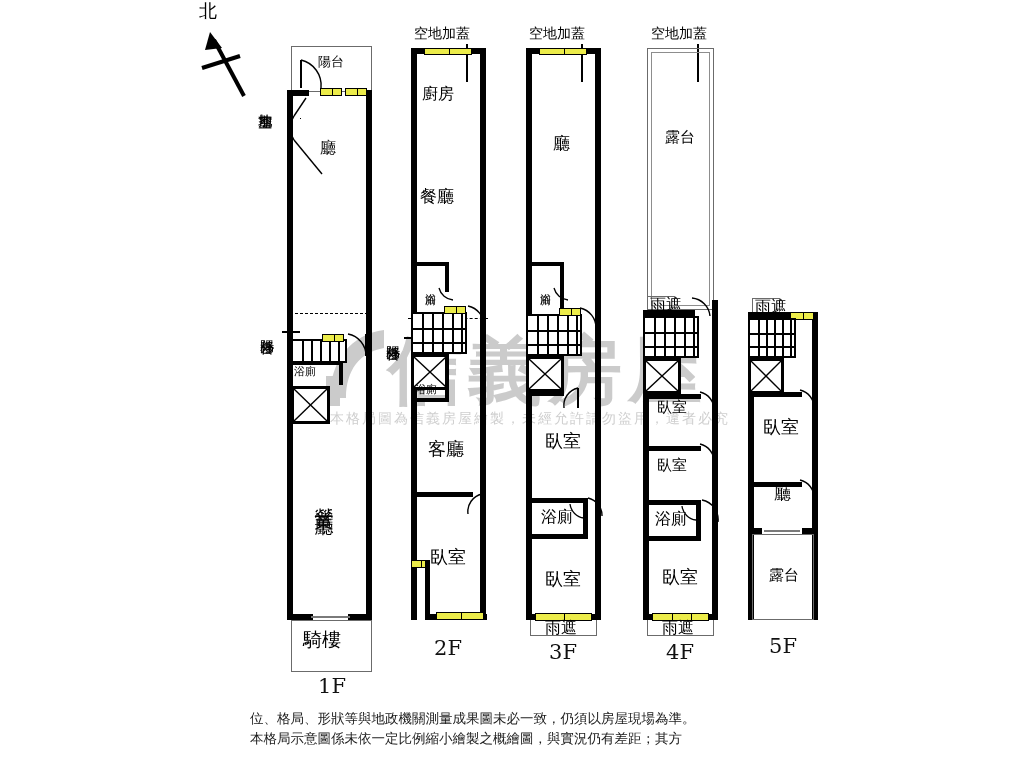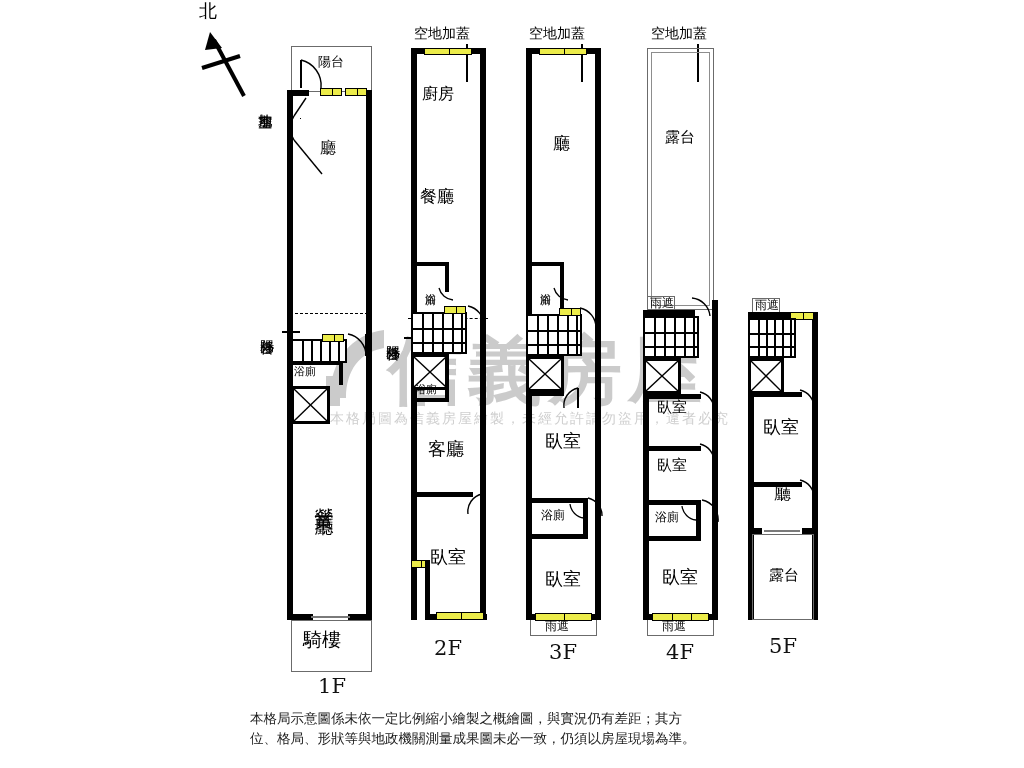--- a/index.html
+++ b/index.html
@@ -26,21 +26,21 @@
     font-family:"DejaVu Sans","Liberation Sans",sans-serif;
     color:#000;text-align:center;line-height:1.05;
     white-space:nowrap;
   }
   .rlabel.vert{
     writing-mode:vertical-rl;text-orientation:upright;white-space:nowrap;
   }
   .f16{font-size:16px;}
   .f14{font-size:14px;}
   .f13{font-size:13px;}
-  .f12{font-size:12px;}
+  .f12{font-size:16px;}
   .f11{font-size:11px;}
 
   
   .floorcap{
     position:absolute;font-size:21px;
     font-family:"DejaVu Serif","Liberation Serif",serif;
     color:#111;text-align:center;white-space:nowrap;
   }
 
   
@@ -477,17 +477,17 @@
 
   <div class="wall" style="left:748px;top:528px;width:14px;height:6px;"></div>
   <div class="wall" style="left:802px;top:528px;width:16px;height:6px;"></div>
   <div class="thinline" style="left:764px;top:530px;width:36px;height:2px;"></div>
 
   <div class="thinwall" style="left:752px;top:534px;width:62px;height:86px;"></div>
   <div class="rlabel f14" style="left:769px;top:568px;font-size:15px;">露台</div>
   <div class="floorcap" style="left:753px;top:634px;width:60px;">5F</div>
 
   <div id="disclaimer">
+    <div>位、格局、形狀等與地政機關測量成果圖未必一致，仍須以房屋現場為準。</div>
     <div>本格局示意圖係未依一定比例縮小繪製之概繪圖，與實況仍有差距；其方</div>
-    <div>位、格局、形狀等與地政機關測量成果圖未必一致，仍須以房屋現場為準。</div>
   </div>
 
 </div>
 
 </body></html>

